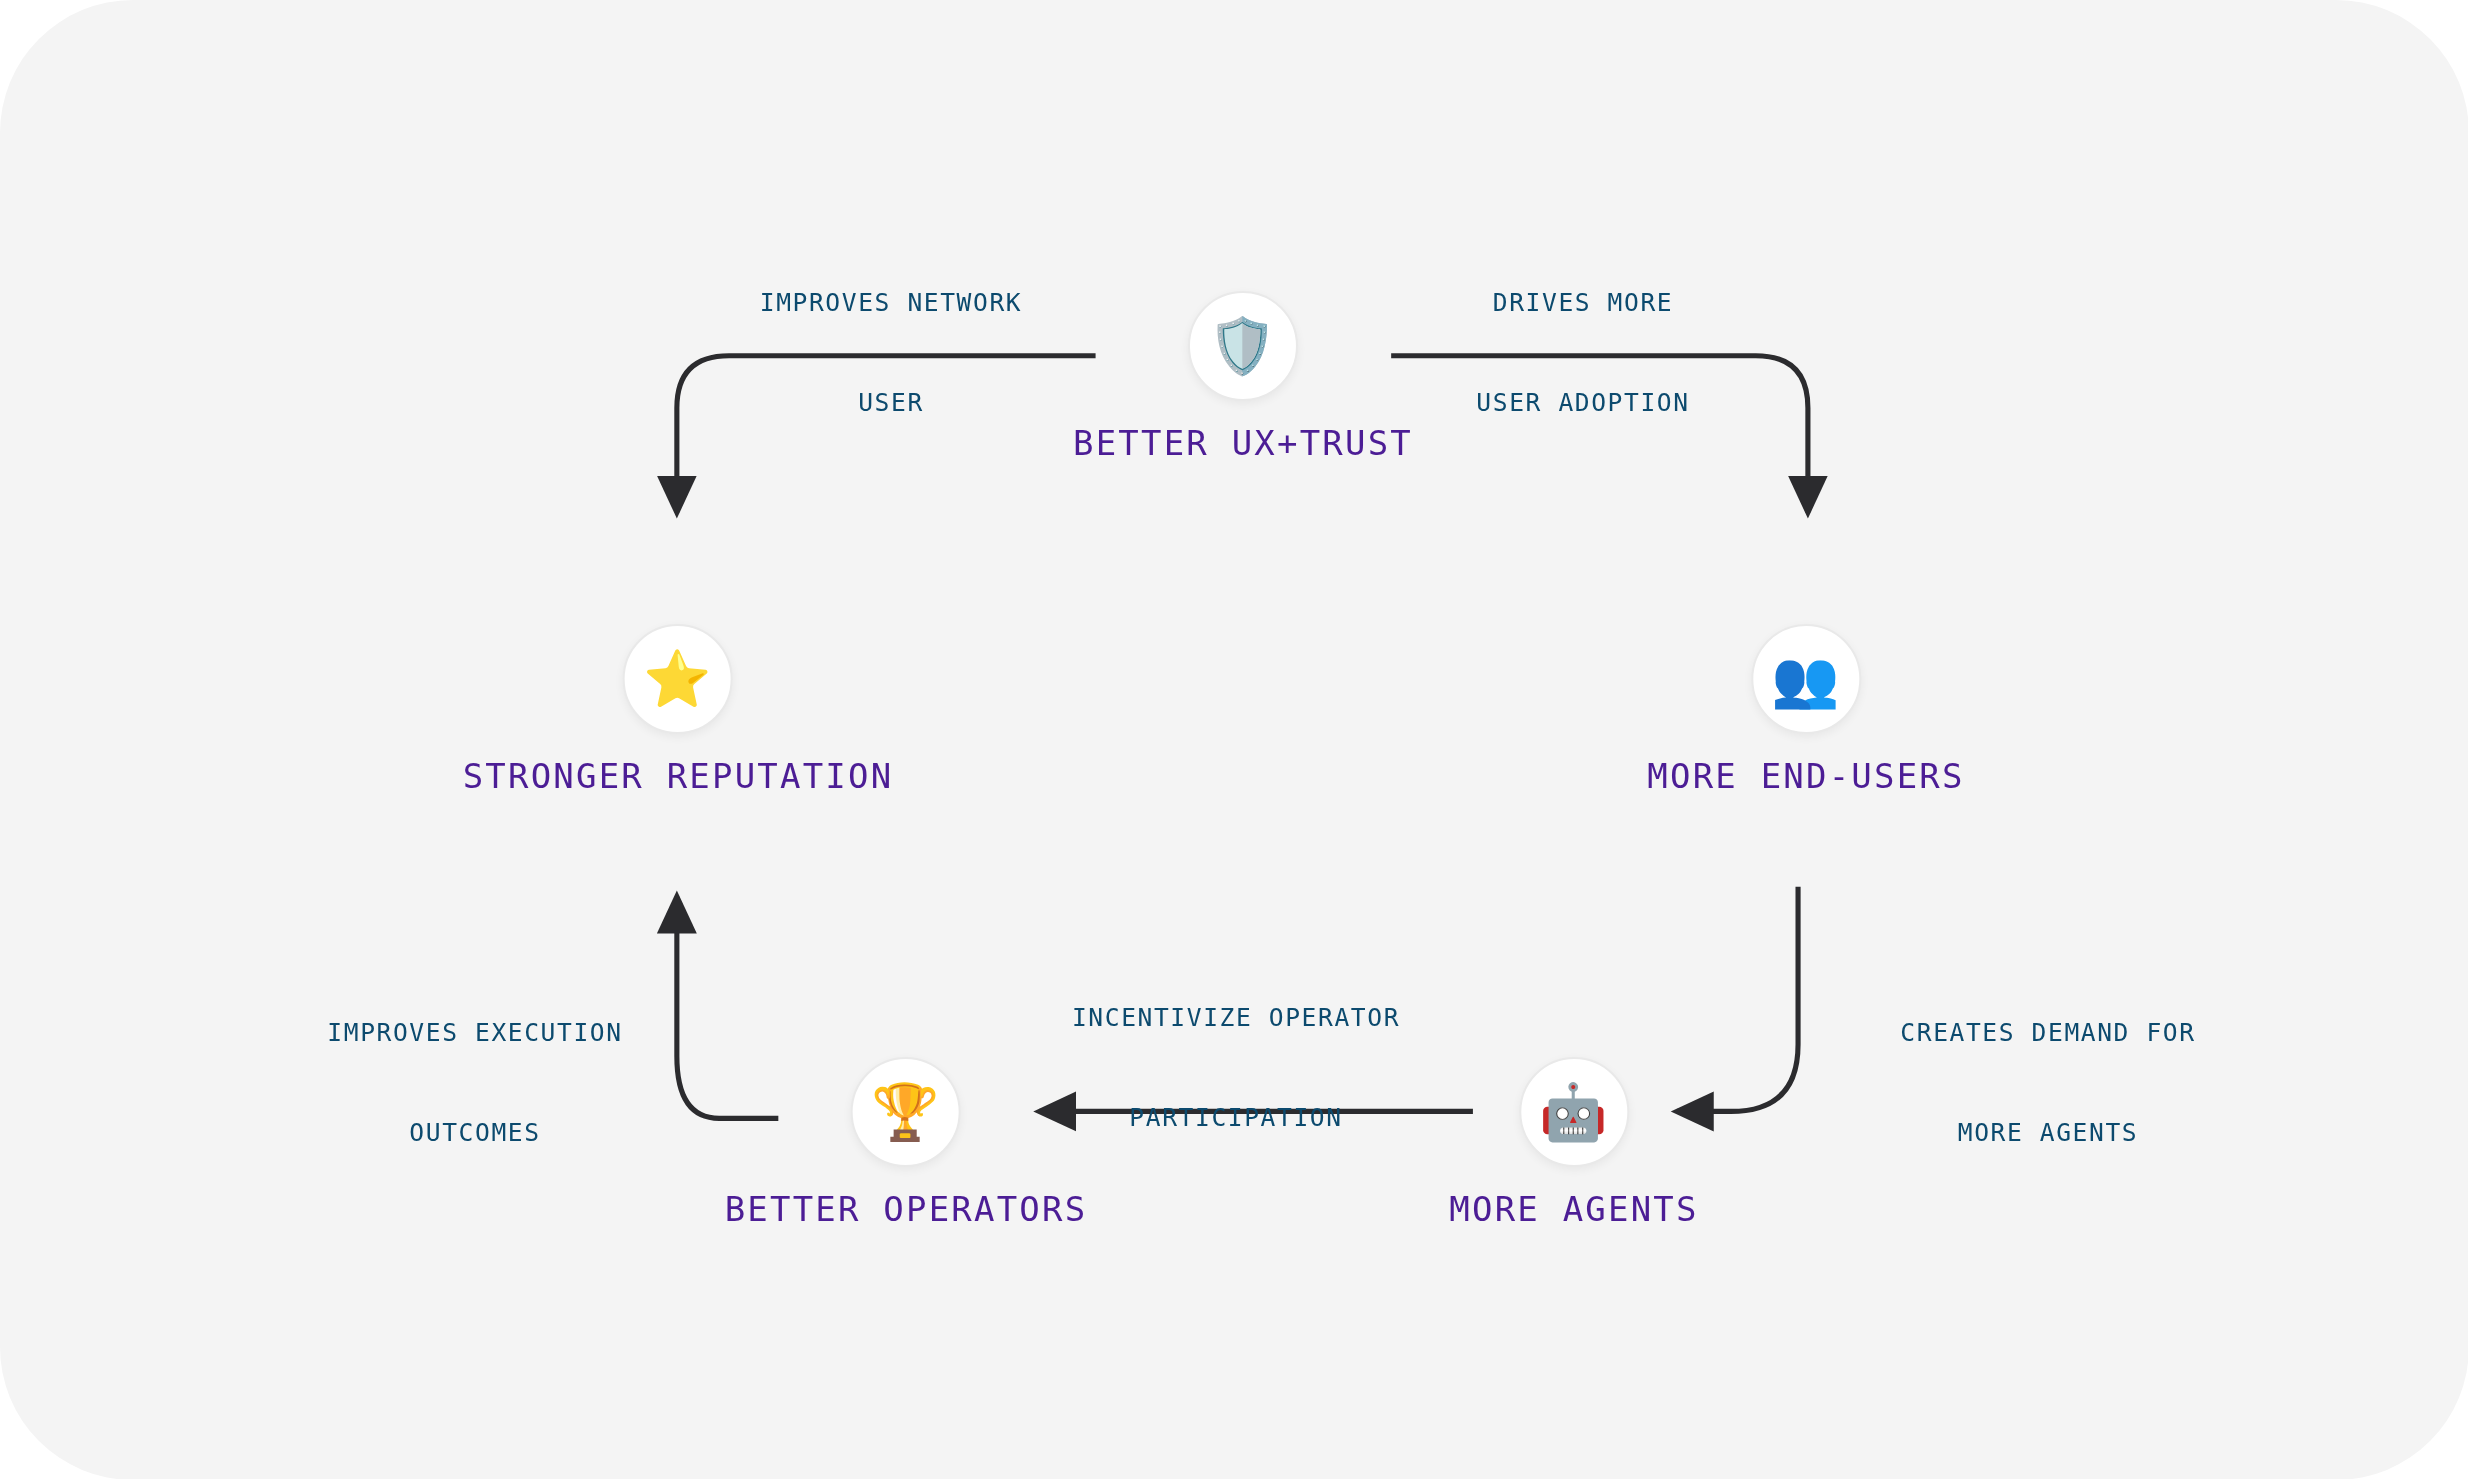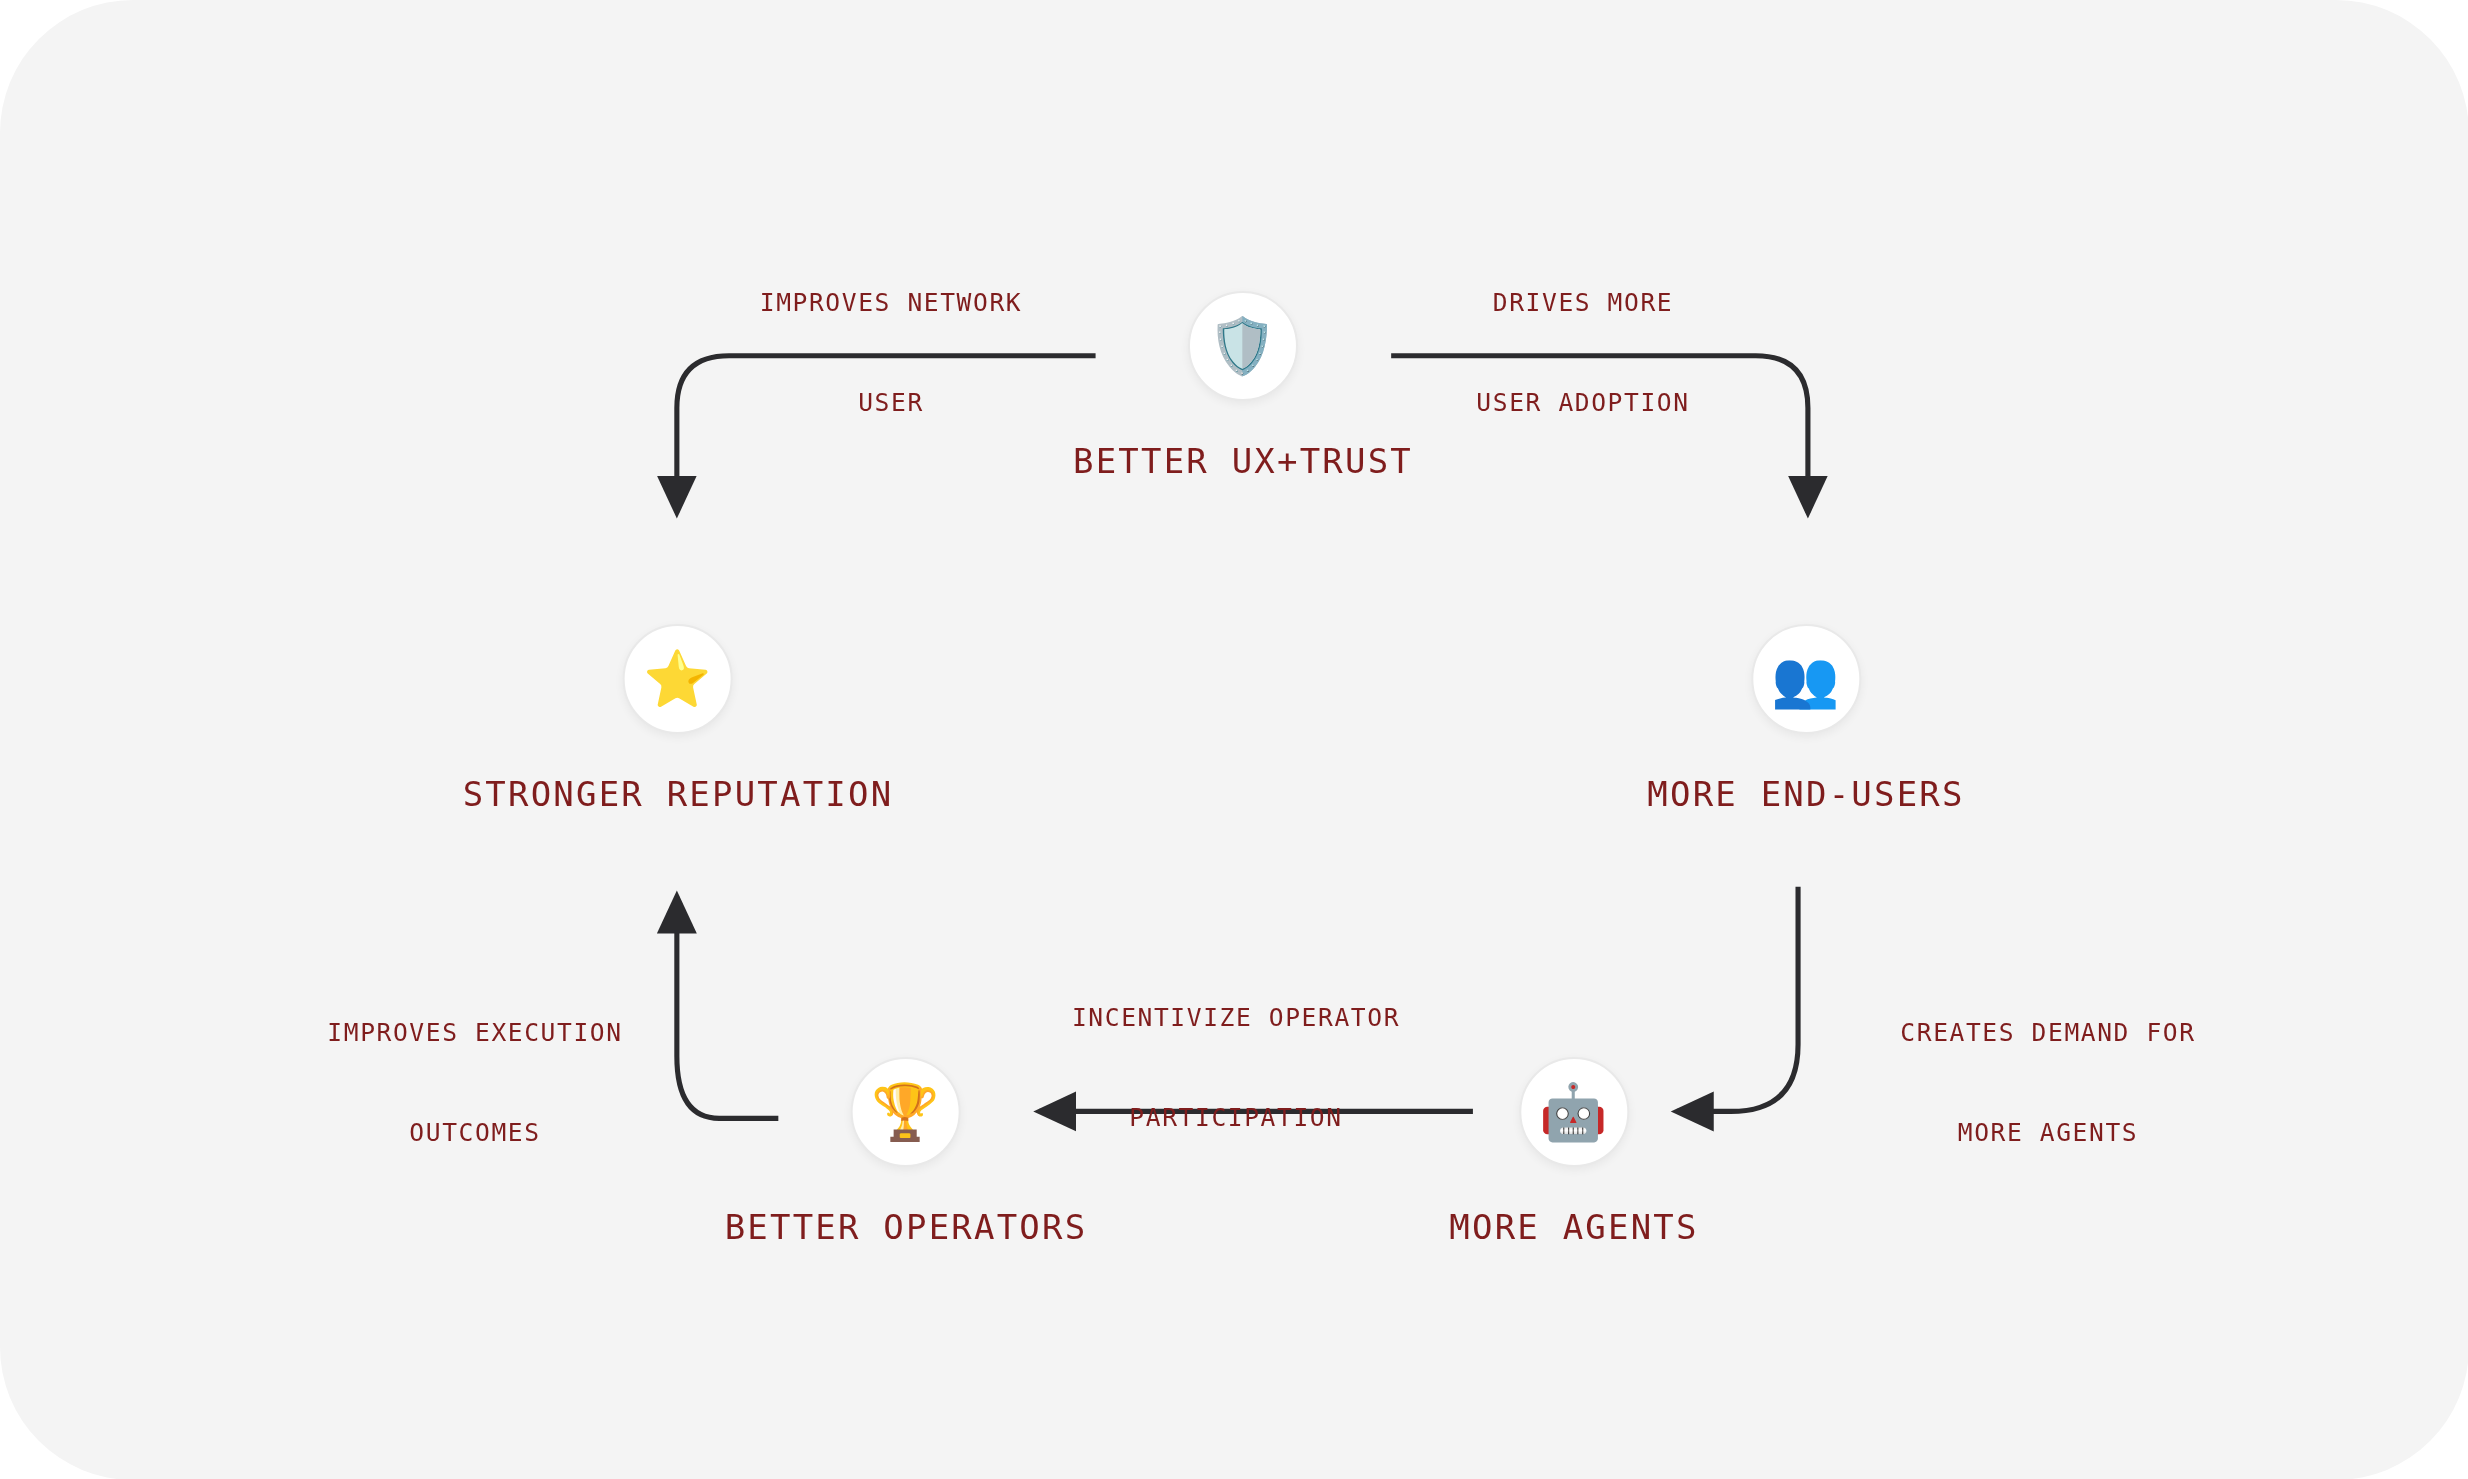--- a/index.html
+++ b/index.html
@@ -49,34 +49,34 @@
     box-shadow: 0 3px 9.9px rgba(0,0,0,0.055);
     display: flex;
     align-items: center;
     justify-content: center;
     font-size: 55px;
     line-height: 1;
     font-family: "DejaVu Sans", sans-serif;
     user-select: none;
   }
   .node-label {
-    margin-top: 40px;
+    margin-top: 22px;
     font-size: 34px;
     letter-spacing: 2.2px;
-    color: #7f1d1d;
+    color: #4c1d95;
     white-space: nowrap;
     font-family: "DejaVu Sans Mono", "Liberation Mono", monospace;
   }
 
   
   .edge-label {
     position: absolute;
     font-size: 24.6px;
     letter-spacing: 1.6px;
-    color: #7f1d1d;
+    color: #0c4a6e;
     line-height: 1.36;
     white-space: pre;
     font-family: "DejaVu Sans Mono", "Liberation Mono", monospace;
   }
   .el-center { transform: translate(-50%, 0); text-align: center; }
 </style>
 </head>
 <body>
 
 <div id="canvas">

